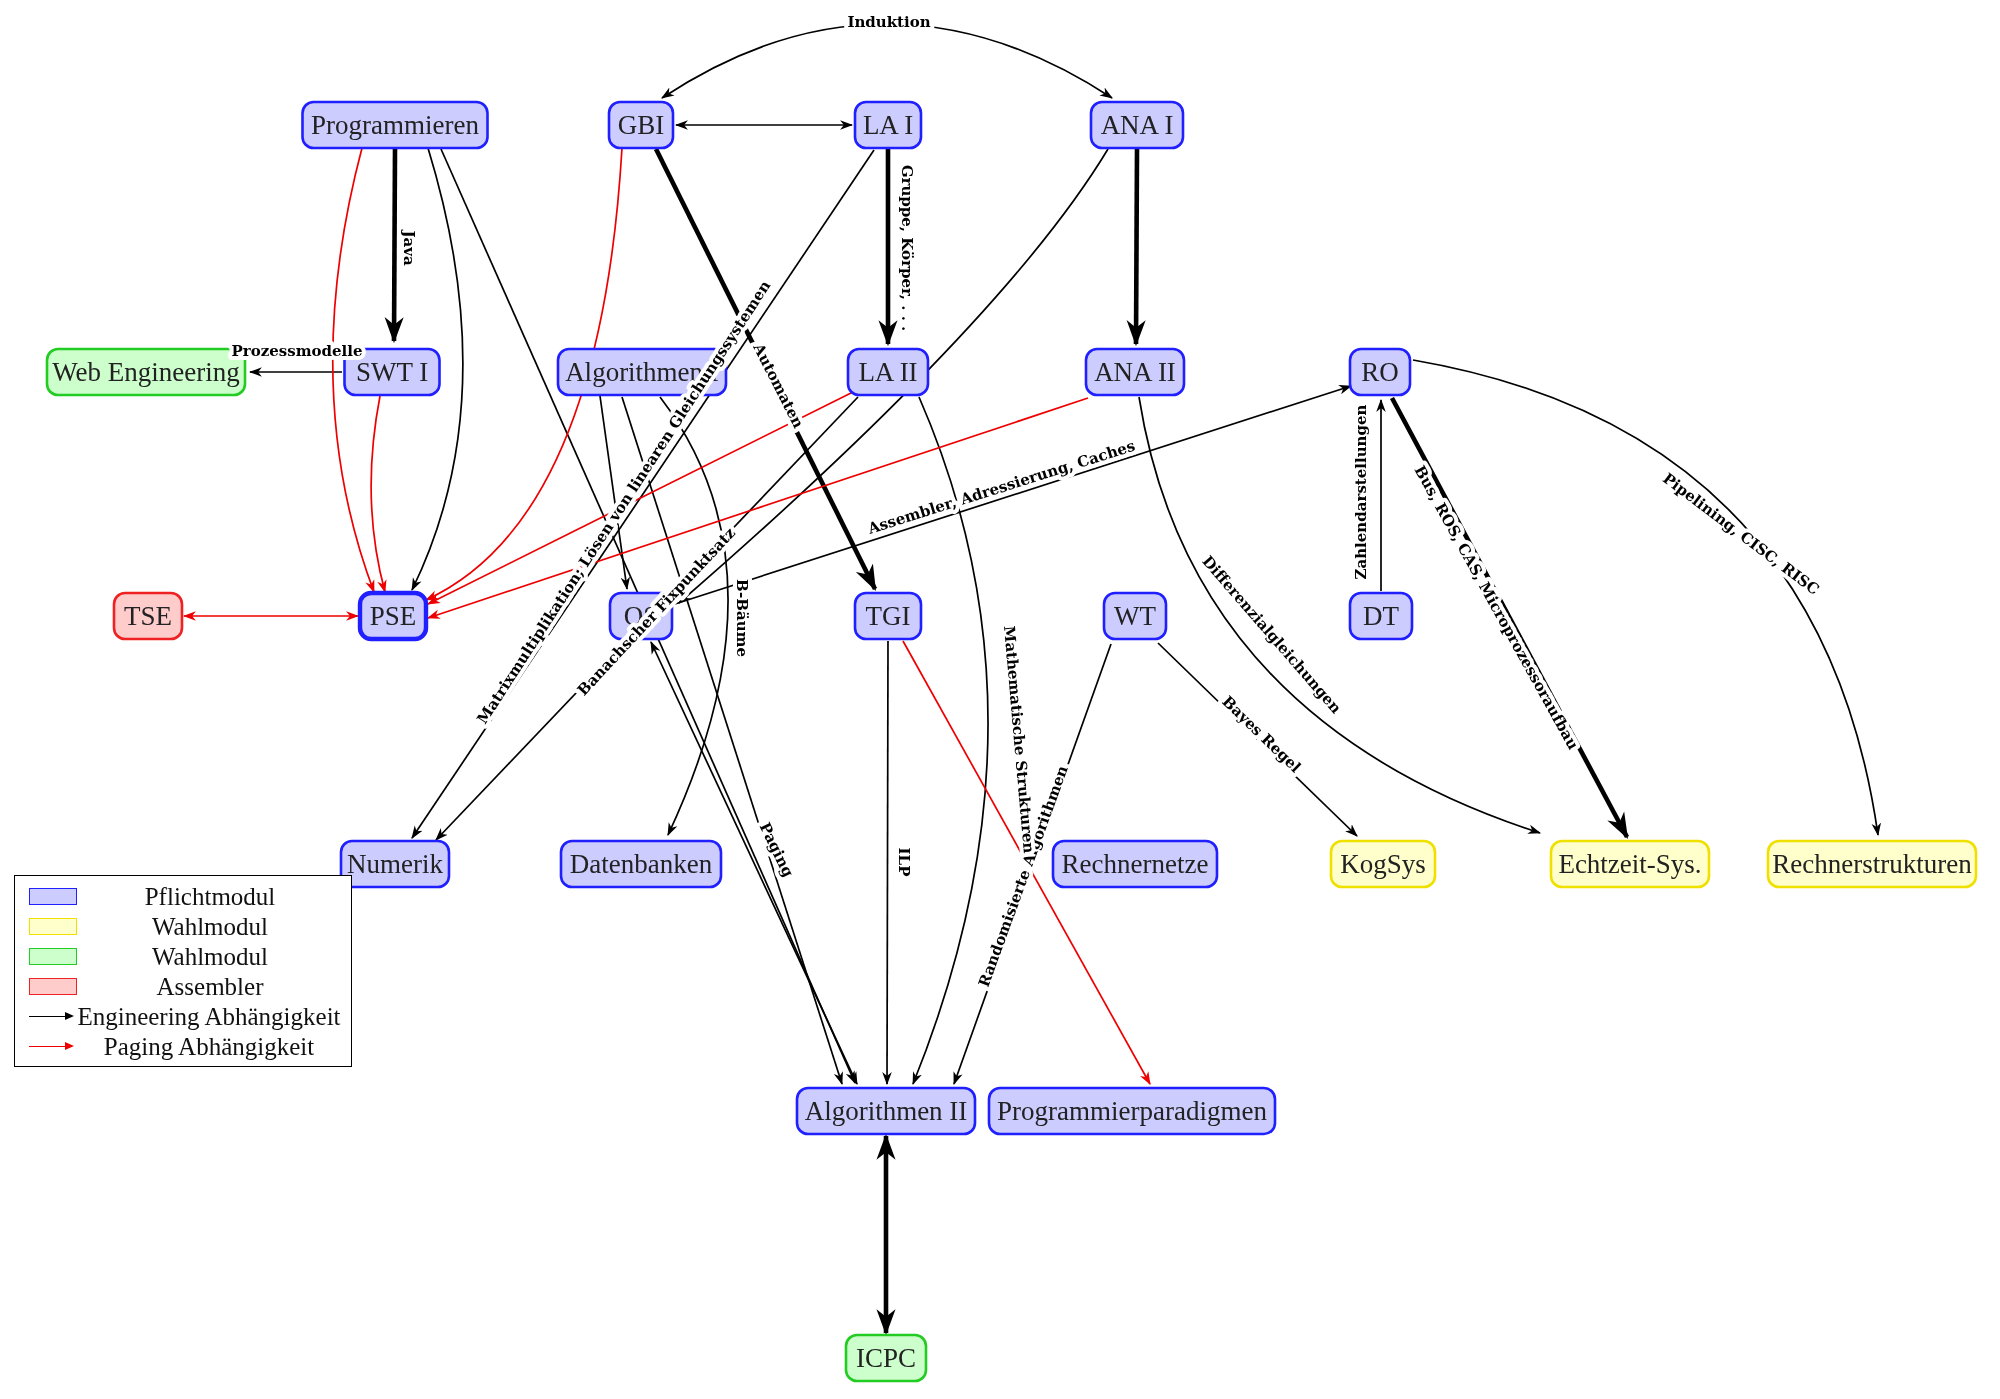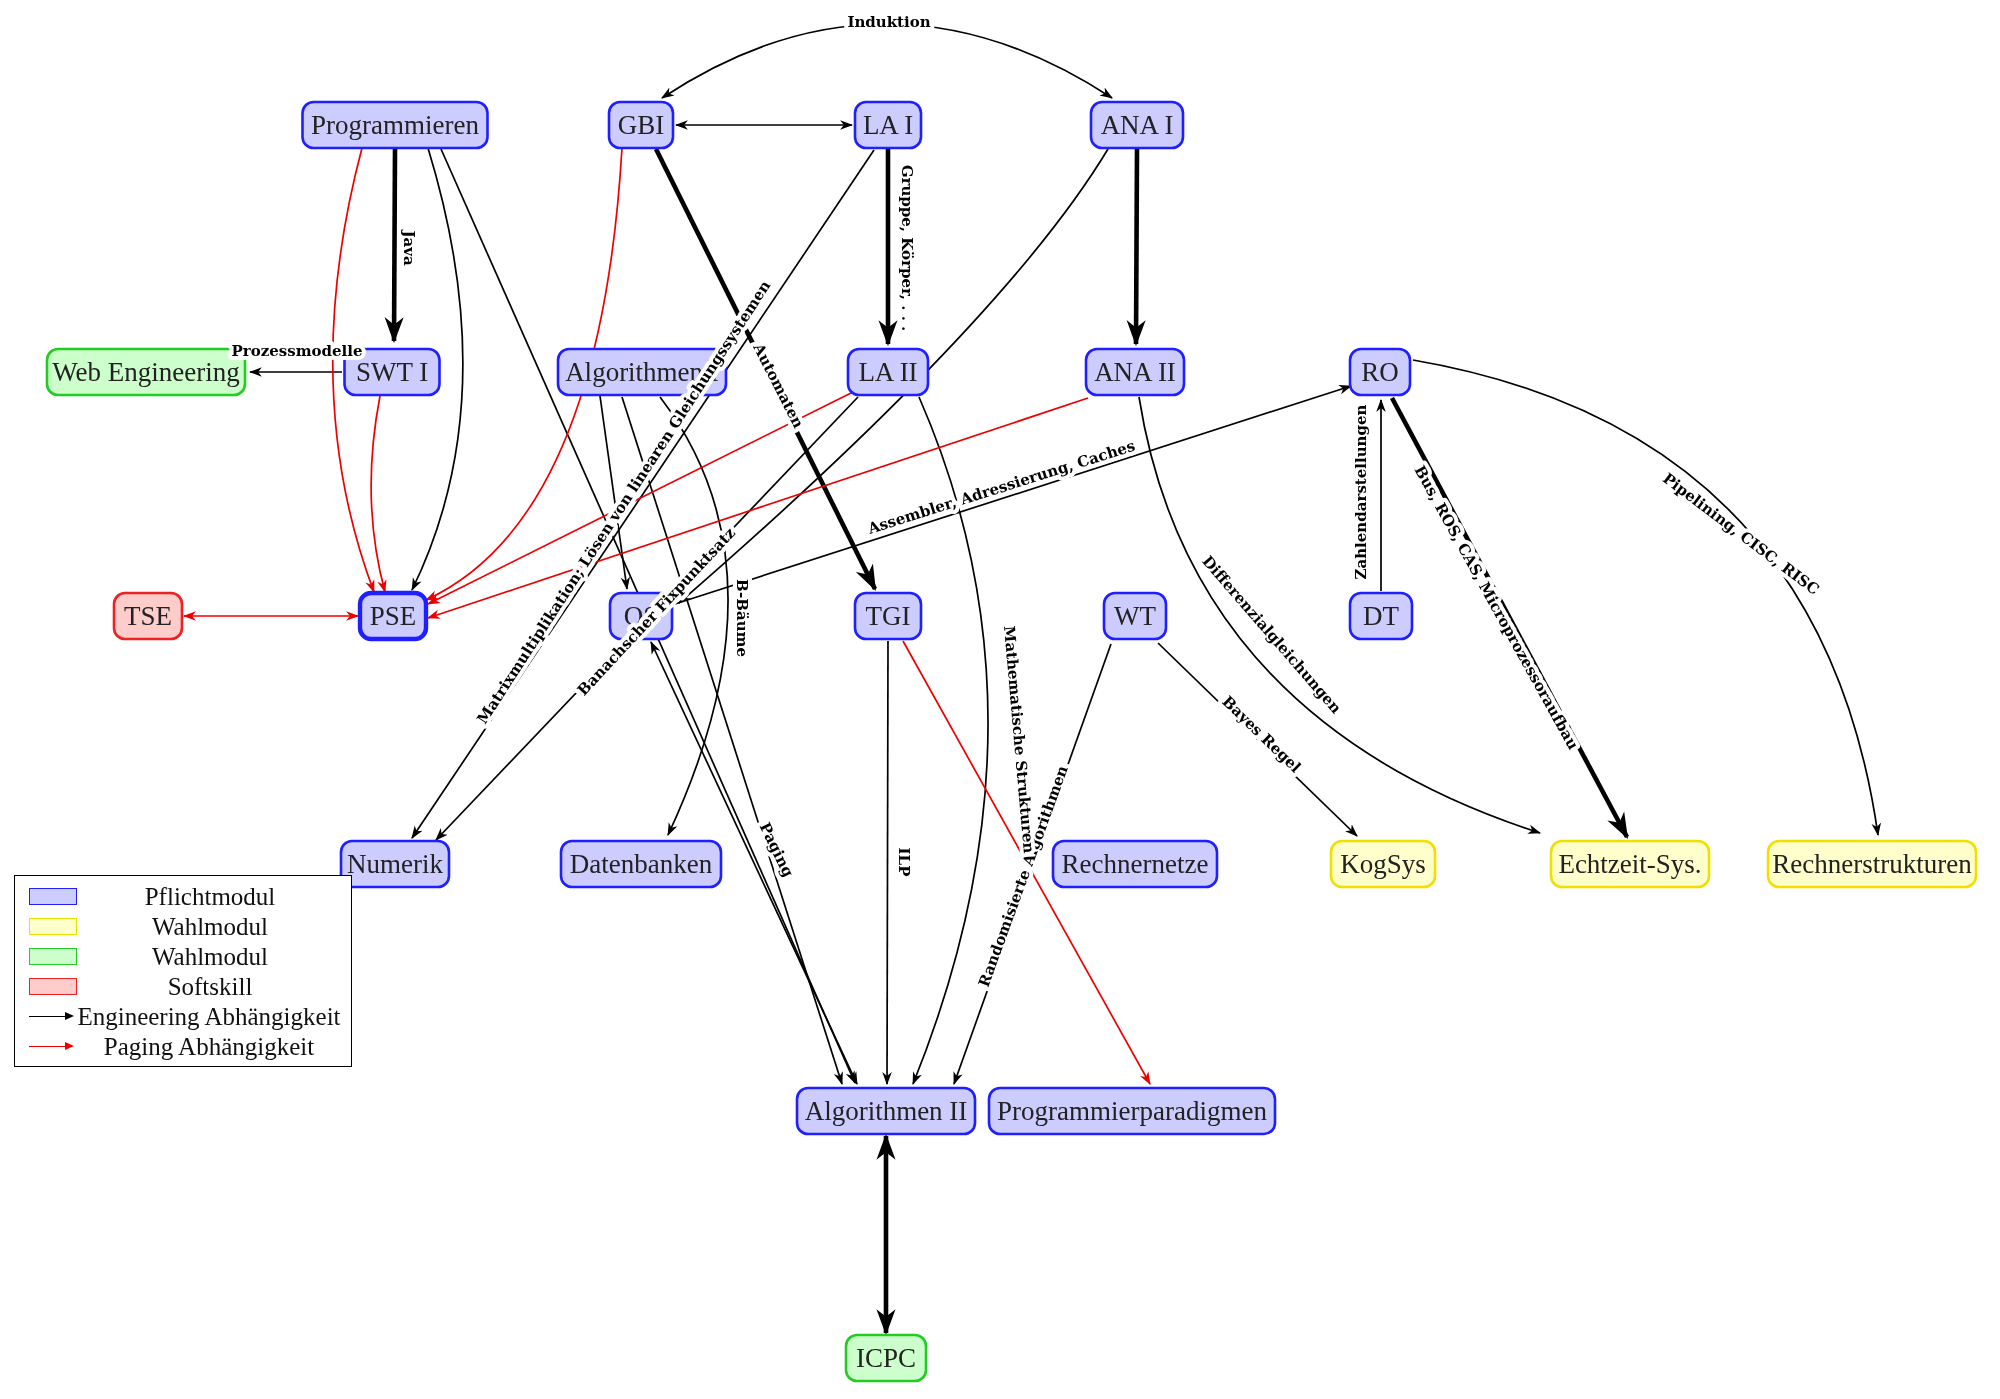--- a/index.html
+++ b/index.html
@@ -205,21 +205,21 @@
     <div class="lrow">
       <span class="lswatch" style="background: rgb(255, 255, 204); border-color: rgb(240, 224, 0);"></span>
       <span class="llabel">Wahlmodul</span>
     </div>
     <div class="lrow">
       <span class="lswatch" style="background: rgb(204, 255, 204); border-color: rgb(34, 204, 34);"></span>
       <span class="llabel">Wahlmodul</span>
     </div>
     <div class="lrow">
       <span class="lswatch" style="background: rgb(255, 204, 204); border-color: rgb(238, 34, 34);"></span>
-      <span class="llabel">Softskill</span>
+      <span class="llabel">Assembler</span>
     </div>
     <div class="lrow">
       <span class="larrow">
         <span class="arr-line" style="border-top-color: rgb(0, 0, 0);"></span>
           <span class="arr-head" style="border-left-color: rgb(0, 0, 0);"></span>
       </span>
       <span class="llabel">Engineering Abhängigkeit</span>
     </div>
     <div class="lrow">
       <span class="larrow">

